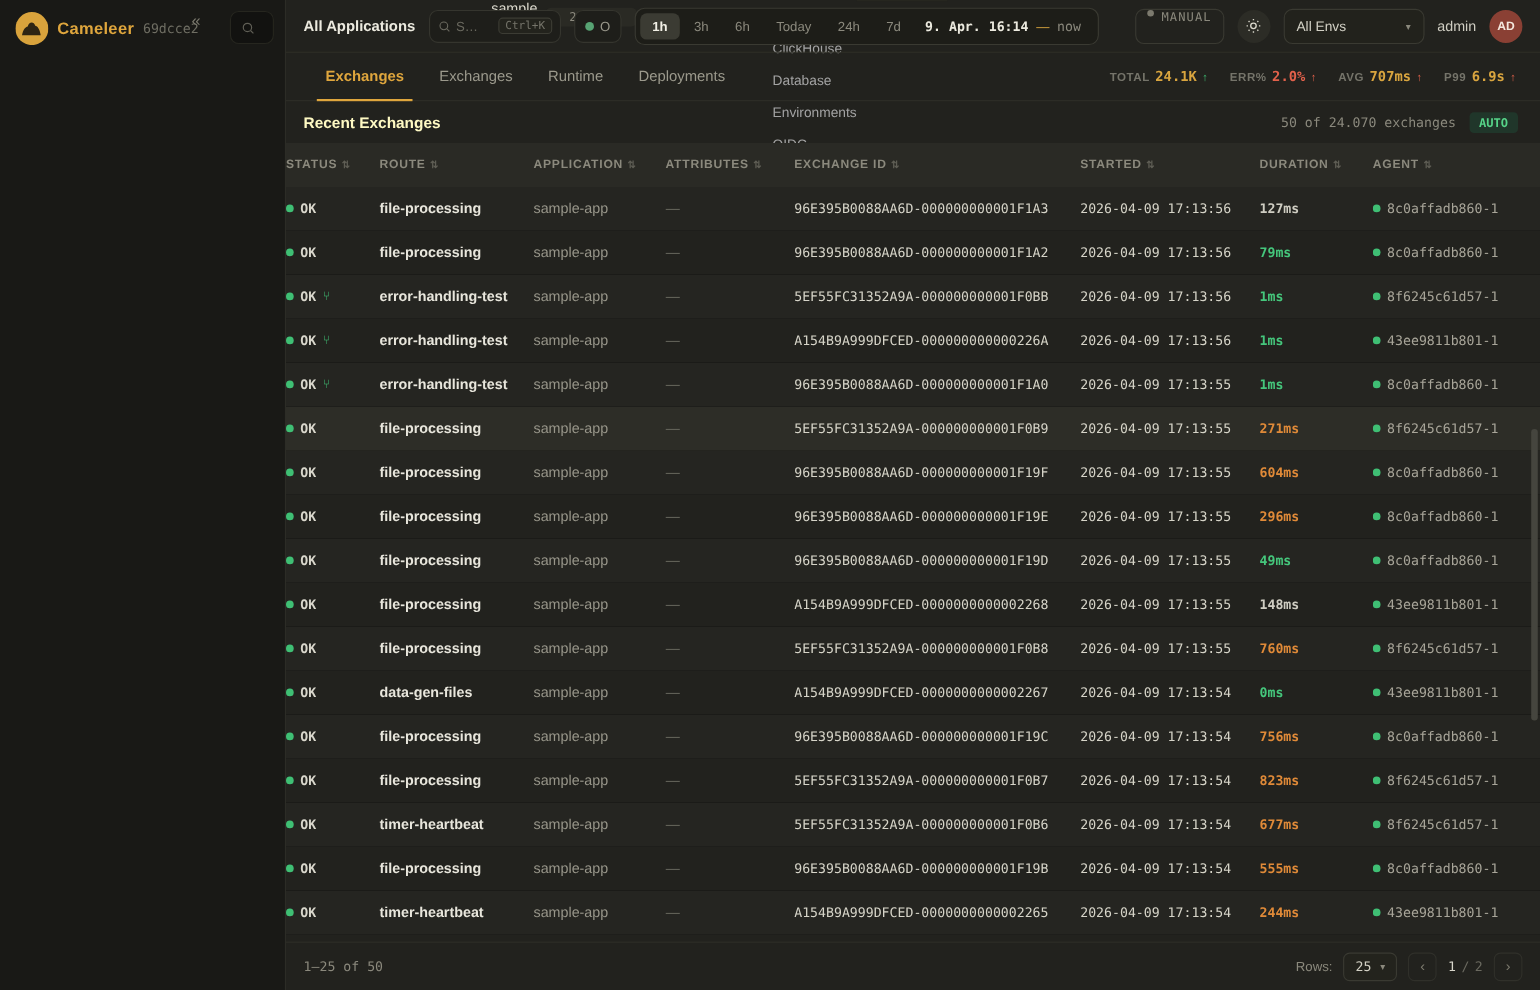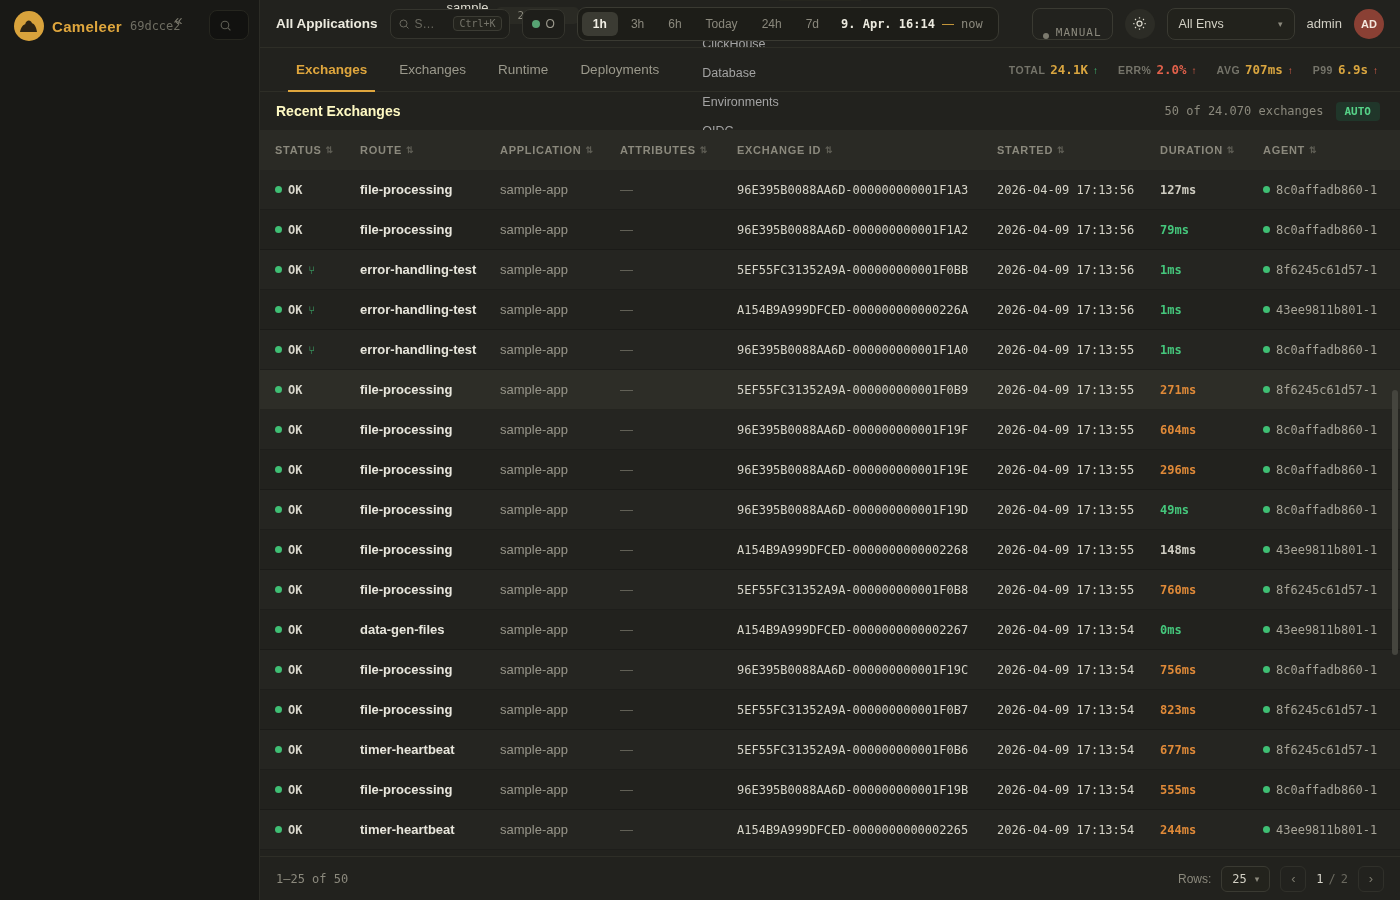--- a/index.html
+++ b/index.html
@@ -56,21 +56,21 @@
   .time-btns{display:flex;align-items:center;gap:2px}
   .time-btn{border:none;background:transparent;color:#8b897d;font-size:12px;padding:5px 11px;
     border-radius:6px;cursor:pointer;font-family:inherit}
   .time-btn.active{background:#3b3b33;color:#f2f0e6;font-weight:700}
   .date-display{display:flex;align-items:center;gap:7px;padding:0 11px;white-space:nowrap}
   .date-from{font-family:"DejaVu Sans Mono",monospace;font-size:12px;font-weight:700;color:#eceadf}
   .date-sep{color:#d9a53f;font-size:12px}
   .date-to{font-family:"DejaVu Sans Mono",monospace;font-size:12px;color:#8b897d}
   .right-group{margin-left:auto;display:flex;align-items:center;gap:12px}
   .manual-btn{height:32px;border:1px solid #3a3a32;border-radius:8px;background:transparent;
-    display:flex;align-items:flex-end;gap:7px;padding:0 10px;cursor:pointer}
+    display:flex;align-items:flex-start;gap:7px;padding:0 10px;cursor:pointer}
   .manual-btn .dot{width:6px;height:6px;background:#7c7a6e}
   .manual-btn .lbl{font-family:"DejaVu Sans Mono",monospace;font-size:11px;letter-spacing:1px;color:#8b897d}
   .theme-btn{width:30px;height:30px;border-radius:50%;background:#2c2c26;border:none;
     display:flex;align-items:center;justify-content:center;cursor:pointer}
   .env-select{height:32px;width:128px;border:1px solid #3a3a32;border-radius:8px;background:#22221c;
     display:flex;align-items:center;justify-content:space-between;padding:0 11px;cursor:pointer}
   .env-select .val{font-size:12.5px;color:#d3d1c5}
   .caret{color:#8b897d;font-size:9px}
   .user-name{font-size:13px;color:#cfcdc2}
   .avatar{width:30px;height:30px;border-radius:50%;background:#8a4034;color:#f4e7dd;
@@ -90,21 +90,21 @@
   .stat-trend{font-size:10px}
 
   
   .list-head{height:38px;display:flex;align-items:center;padding:0 20px 0 16px}
   .list-title{font-size:14px;font-weight:700;color:#fef9c3}
   .list-right{margin-left:auto;display:flex;align-items:center;gap:12px}
   .list-summary{font-family:"DejaVu Sans Mono",monospace;font-size:12px;color:#8b897d}
   .auto-badge{font-family:"DejaVu Sans Mono",monospace;font-size:11px;font-weight:700;
     color:#56d388;background:#20362a;border-radius:4px;padding:3px 9px;cursor:pointer}
   .grid{display:grid;grid-template-columns:85px 140px 120px 117px 260px 163px 103px 1fr;
-    padding-left:15px;align-items:center}
+    align-items:center}
   .thead{height:40px;background:#2a2a25}
   .th{display:flex;align-items:center;gap:4px;font-size:11px;font-weight:700;
     letter-spacing:.7px;color:#8b897d;cursor:pointer;white-space:nowrap}
   .sort-ic{font-size:9px;color:#5f5e55}
   .trow{height:40px;border-bottom:1px solid rgba(0,0,0,.18);cursor:pointer}
   .trow:nth-child(odd){background:#252521}
   .trow:nth-child(even){background:#22221e}
   .trow.highlighted{background:#2d2d27}
   .cell{font-size:13px;color:#98968a;overflow:hidden;text-overflow:ellipsis;
     white-space:nowrap;padding-right:10px}

